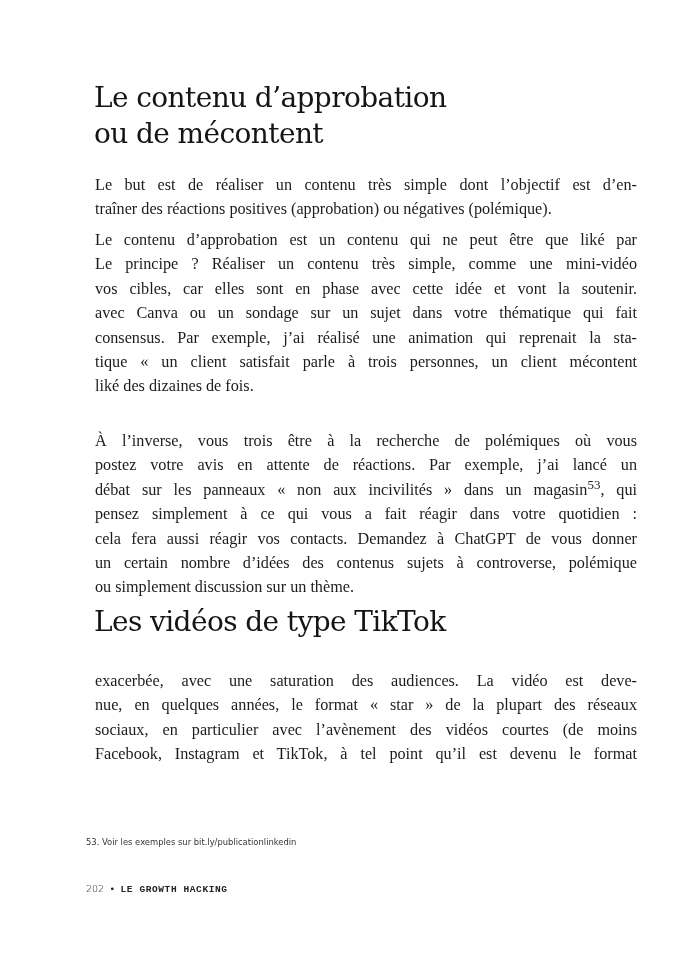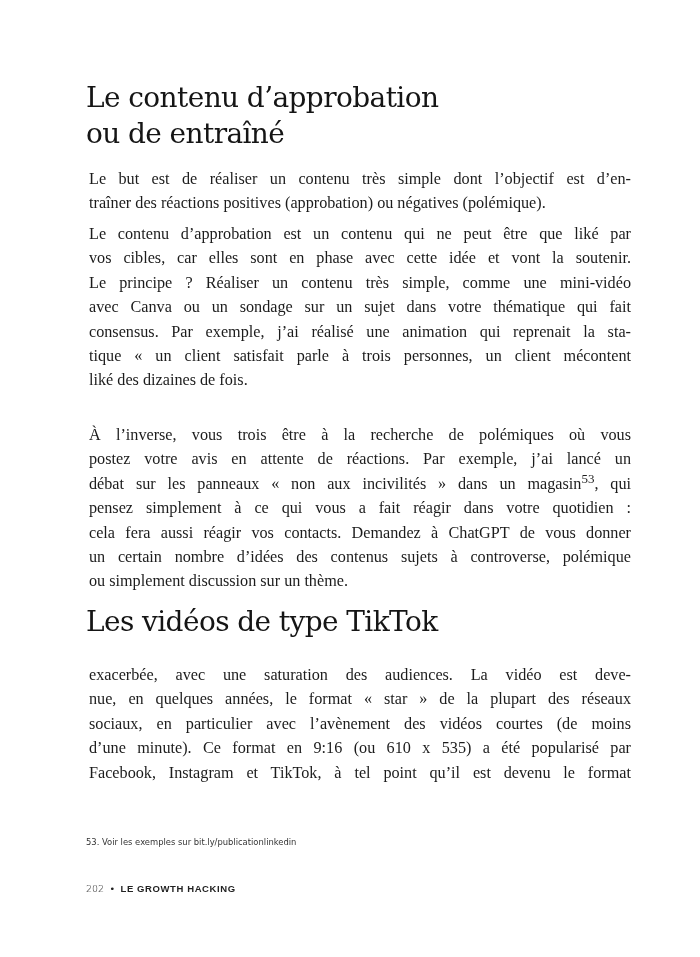--- a/index.html
+++ b/index.html
@@ -1,63 +1,63 @@
 <!DOCTYPE html>
 <html><head>
   <meta charset="utf-8">
   <style>
     html, body { margin: 0; padding: 0; background: #ffffff; }
     body { width: 700px; height: 957px; position: relative; overflow: hidden; color: #1a1a1a; }
     .page { position: absolute; left: 86px; top: 0; width: 542px; }
     .h1 {
-      position: absolute; left: 0; width: 542px;
+      position: absolute; left: 8px; width: 542px;
       font-family: "DejaVu Serif", serif;
       font-size: 28px; line-height: 36px; font-weight: normal;
       margin: 0; letter-spacing: -0.6px; color: #151515;
     }
     .para {
       position: absolute; left: 0; width: 542px;
       font-family: "Liberation Serif", serif;
       font-size: 16.2px; line-height: 24.4px;
-      text-align: justify; margin: 3px; color: #1c1c1c;
+      text-align: justify; margin: 9px; color: #1c1c1c;
     }
     .para .line { display: block; text-align: justify; text-align-last: justify; white-space: nowrap; }
     .para .line.last { text-align-last: left; }
     sup { font-size: 13px; line-height: 0; vertical-align: super; }
     .footnote {
       position: absolute; left: 0; top: 837px;
       font-family: "DejaVu Sans", sans-serif; font-size: 8.4px; color: #333;
     }
     .folio {
       position: absolute; left: 0; top: 883px;
       font-size: 9.5px; color: #222;
     }
     .folio .num { font-family: "DejaVu Sans", sans-serif; font-weight: 300; }
     .folio .dot { font-family: "DejaVu Sans", sans-serif; margin: 0 3px; }
-    .folio .title { font-family: Liberation Sans, sans-serif; font-weight: bold; letter-spacing: 0.6px; text-align: right; }
+    .folio .title { font-family: Liberation Mono, monospace; font-weight: bold; letter-spacing: 0.6px; text-align: right; }
   </style>
 </head>
 <body>
 
 <div class="page">
 
   <h1 class="h1" style="top:80px;">
     <span style="display:block">Le contenu d’approbation</span>
-    <span style="display:block">ou de entraîné</span>
+    <span style="display:block">ou de mécontent</span>
   </h1>
 
   <p class="para" style="top:164px;">
     <span class="line">Le but est de réaliser un contenu très simple dont l’objectif est d’en-</span>
     <span class="line last">traîner des réactions positives (approbation) ou négatives (polémique).</span>
   </p>
 
   <p class="para" style="top:219px;">
     <span class="line">Le contenu d’approbation est un contenu qui ne peut être que liké par</span>
+    <span class="line">Le principe ? Réaliser un contenu très simple, comme une mini-vidéo</span>
     <span class="line">vos cibles, car elles sont en phase avec cette idée et vont la soutenir.</span>
-    <span class="line">Le principe ? Réaliser un contenu très simple, comme une mini-vidéo</span>
     <span class="line">avec Canva ou un sondage sur un sujet dans votre thématique qui fait</span>
     <span class="line">consensus. Par exemple, j’ai réalisé une animation qui reprenait la sta-</span>
     <span class="line">tique « un client satisfait parle à trois personnes, un client mécontent</span>
     <span class="line last">liké des dizaines de fois.</span>
   </p>
 
   <p class="para" style="top:420px;">
     <span class="line">À l’inverse, vous trois être à la recherche de polémiques où vous</span>
     <span class="line">postez votre avis en attente de réactions. Par exemple, j’ai lancé un</span>
     <span class="line"><span>débat sur les panneaux « non aux incivilités » dans un magasin</span><sup>53</sup><span>, qui</span></span>
@@ -66,21 +66,20 @@
     <span class="line">un certain nombre d’idées des contenus sujets à controverse, polémique</span>
     <span class="line last">ou simplement discussion sur un thème.</span>
   </p>
 
   <h1 class="h1" style="top:604px;">Les vidéos de type TikTok</h1>
 
   <p class="para" style="top:660px;">
     <span class="line">exacerbée, avec une saturation des audiences. La vidéo est deve-</span>
     <span class="line">nue, en quelques années, le format « star » de la plupart des réseaux</span>
     <span class="line">sociaux, en particulier avec l’avènement des vidéos courtes (de moins</span>
-    <span class="line">d’une minute). Ce format en 9:16 (ou 610 x 535) a été popularisé par</span>
     <span class="line">Facebook, Instagram et TikTok, à tel point qu’il est devenu le format</span>
   </p>
 
   <div class="footnote">53. Voir les exemples sur bit.ly/publicationlinkedin</div>
 
   <div class="folio">
     <span class="num">202</span>
     <span class="dot">•</span>
     <span class="title">LE GROWTH HACKING</span>
   </div>

